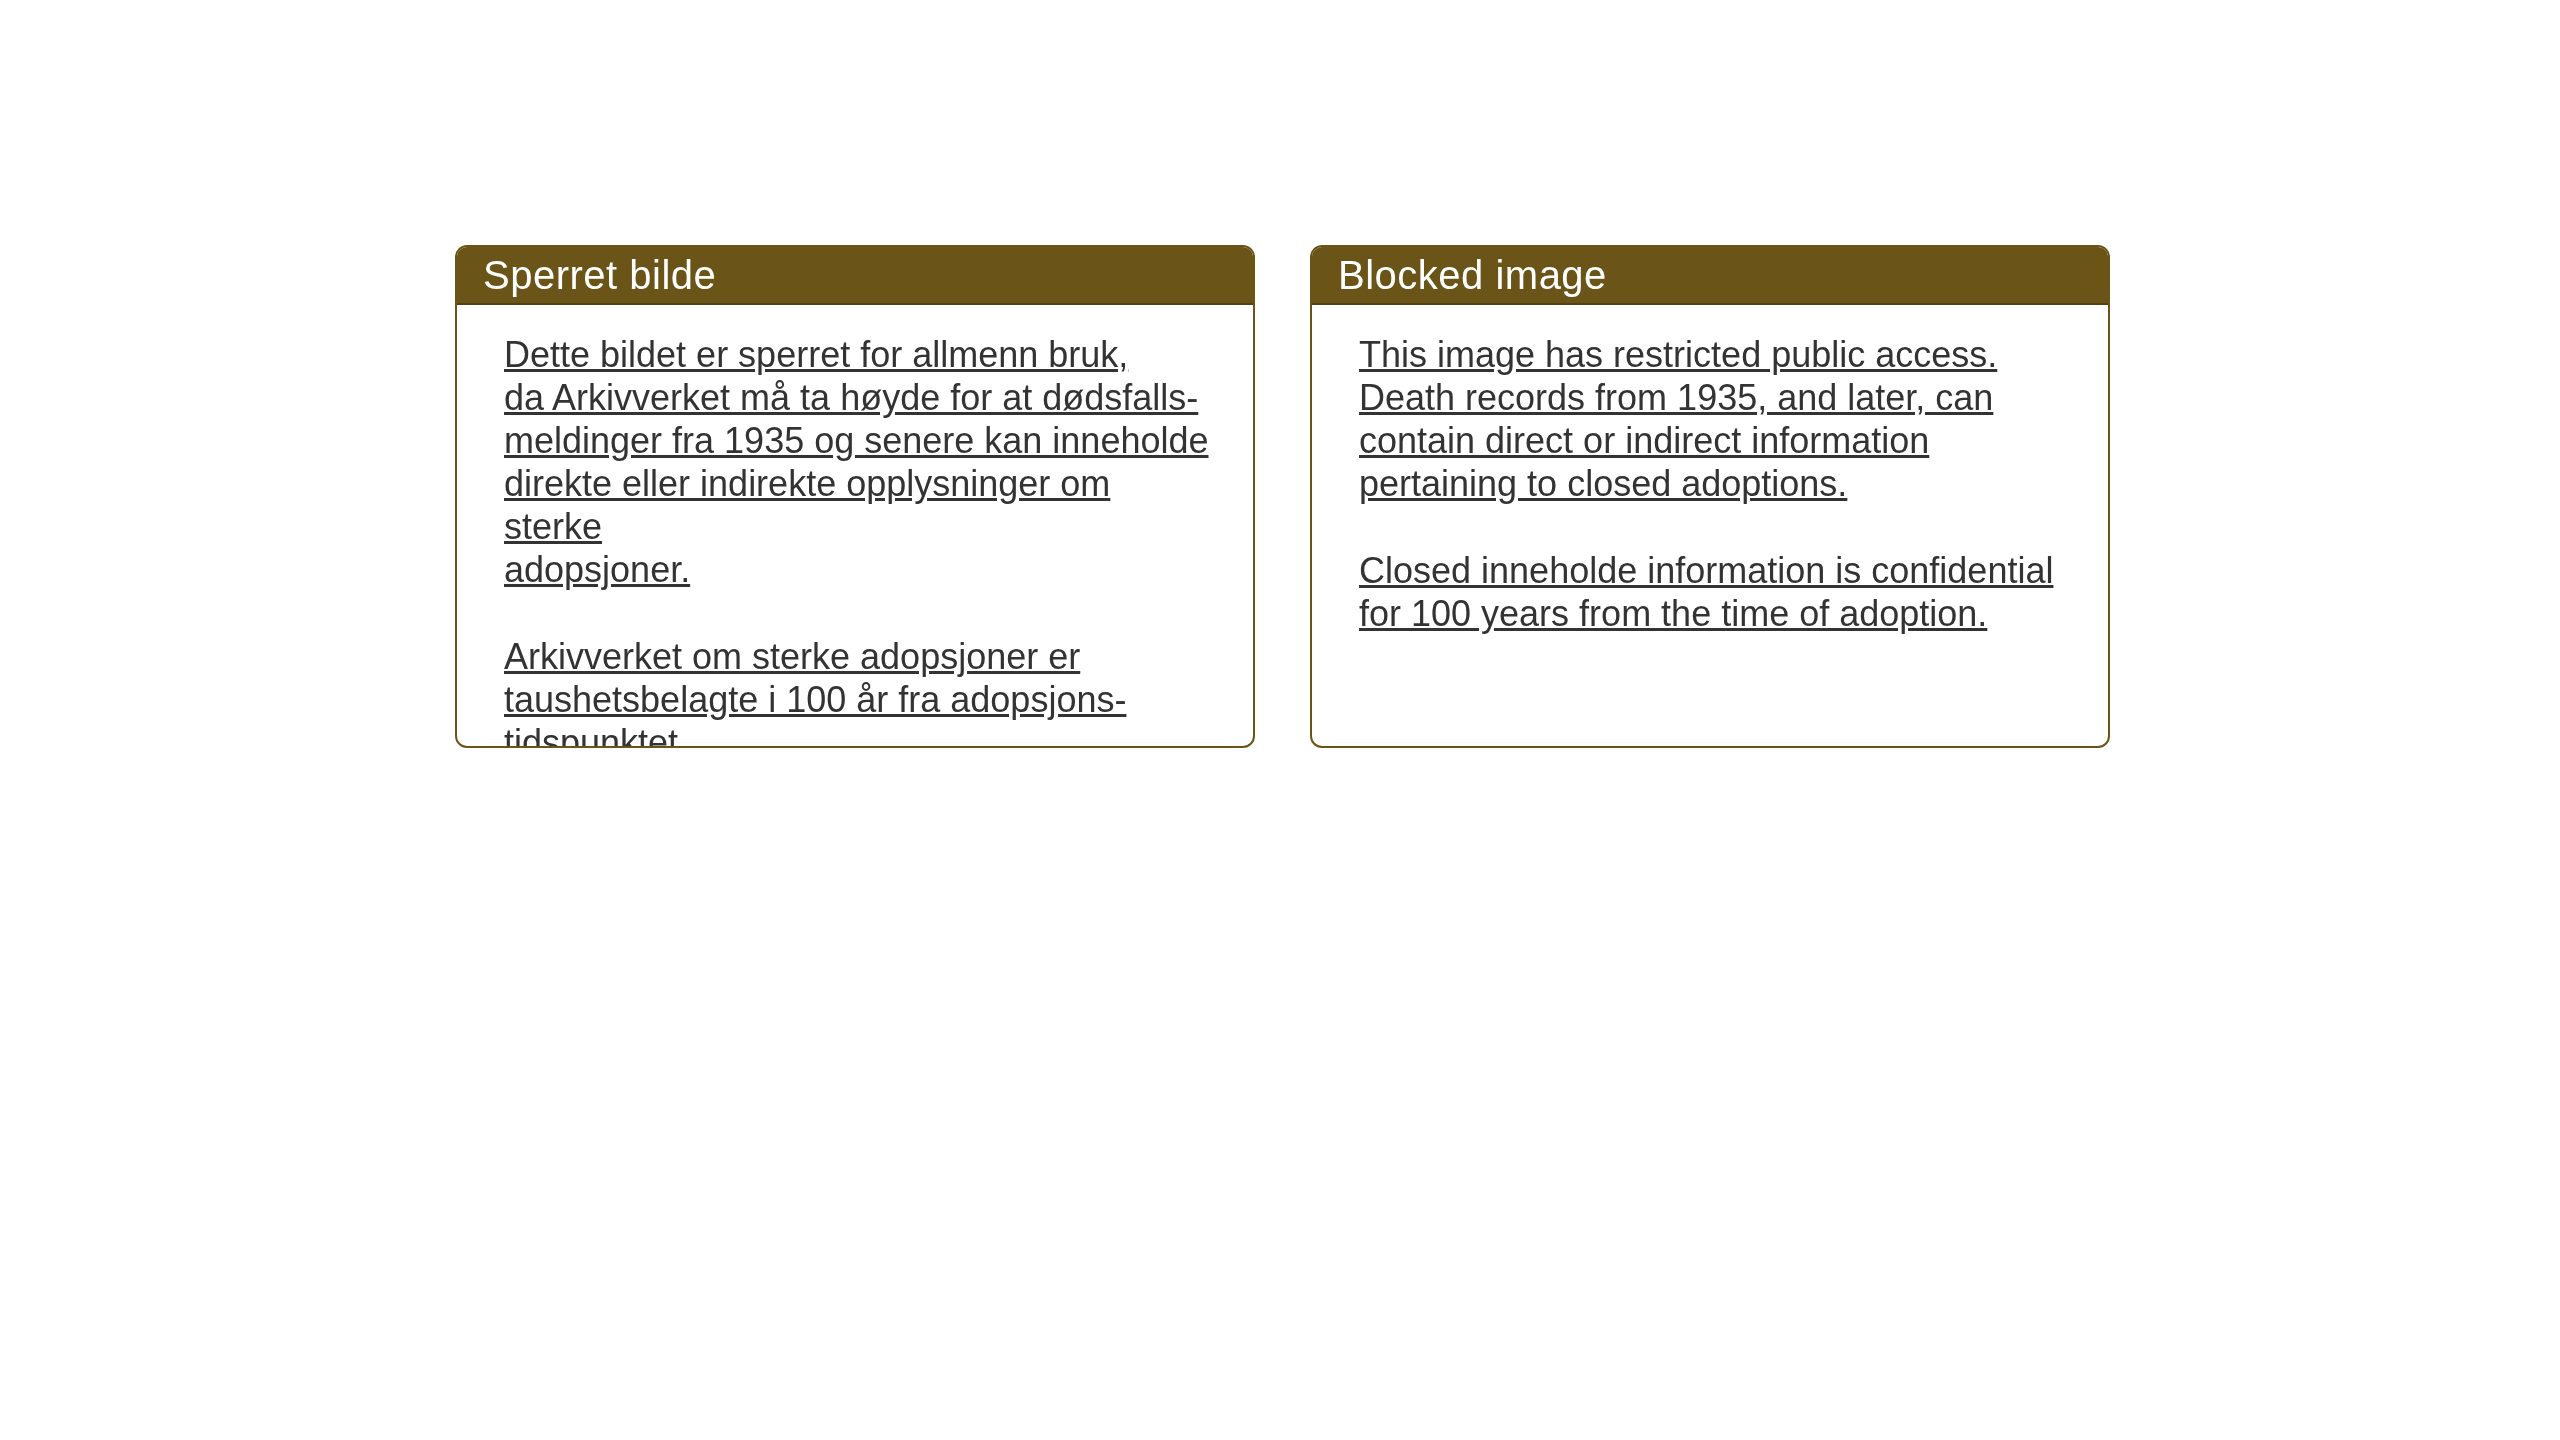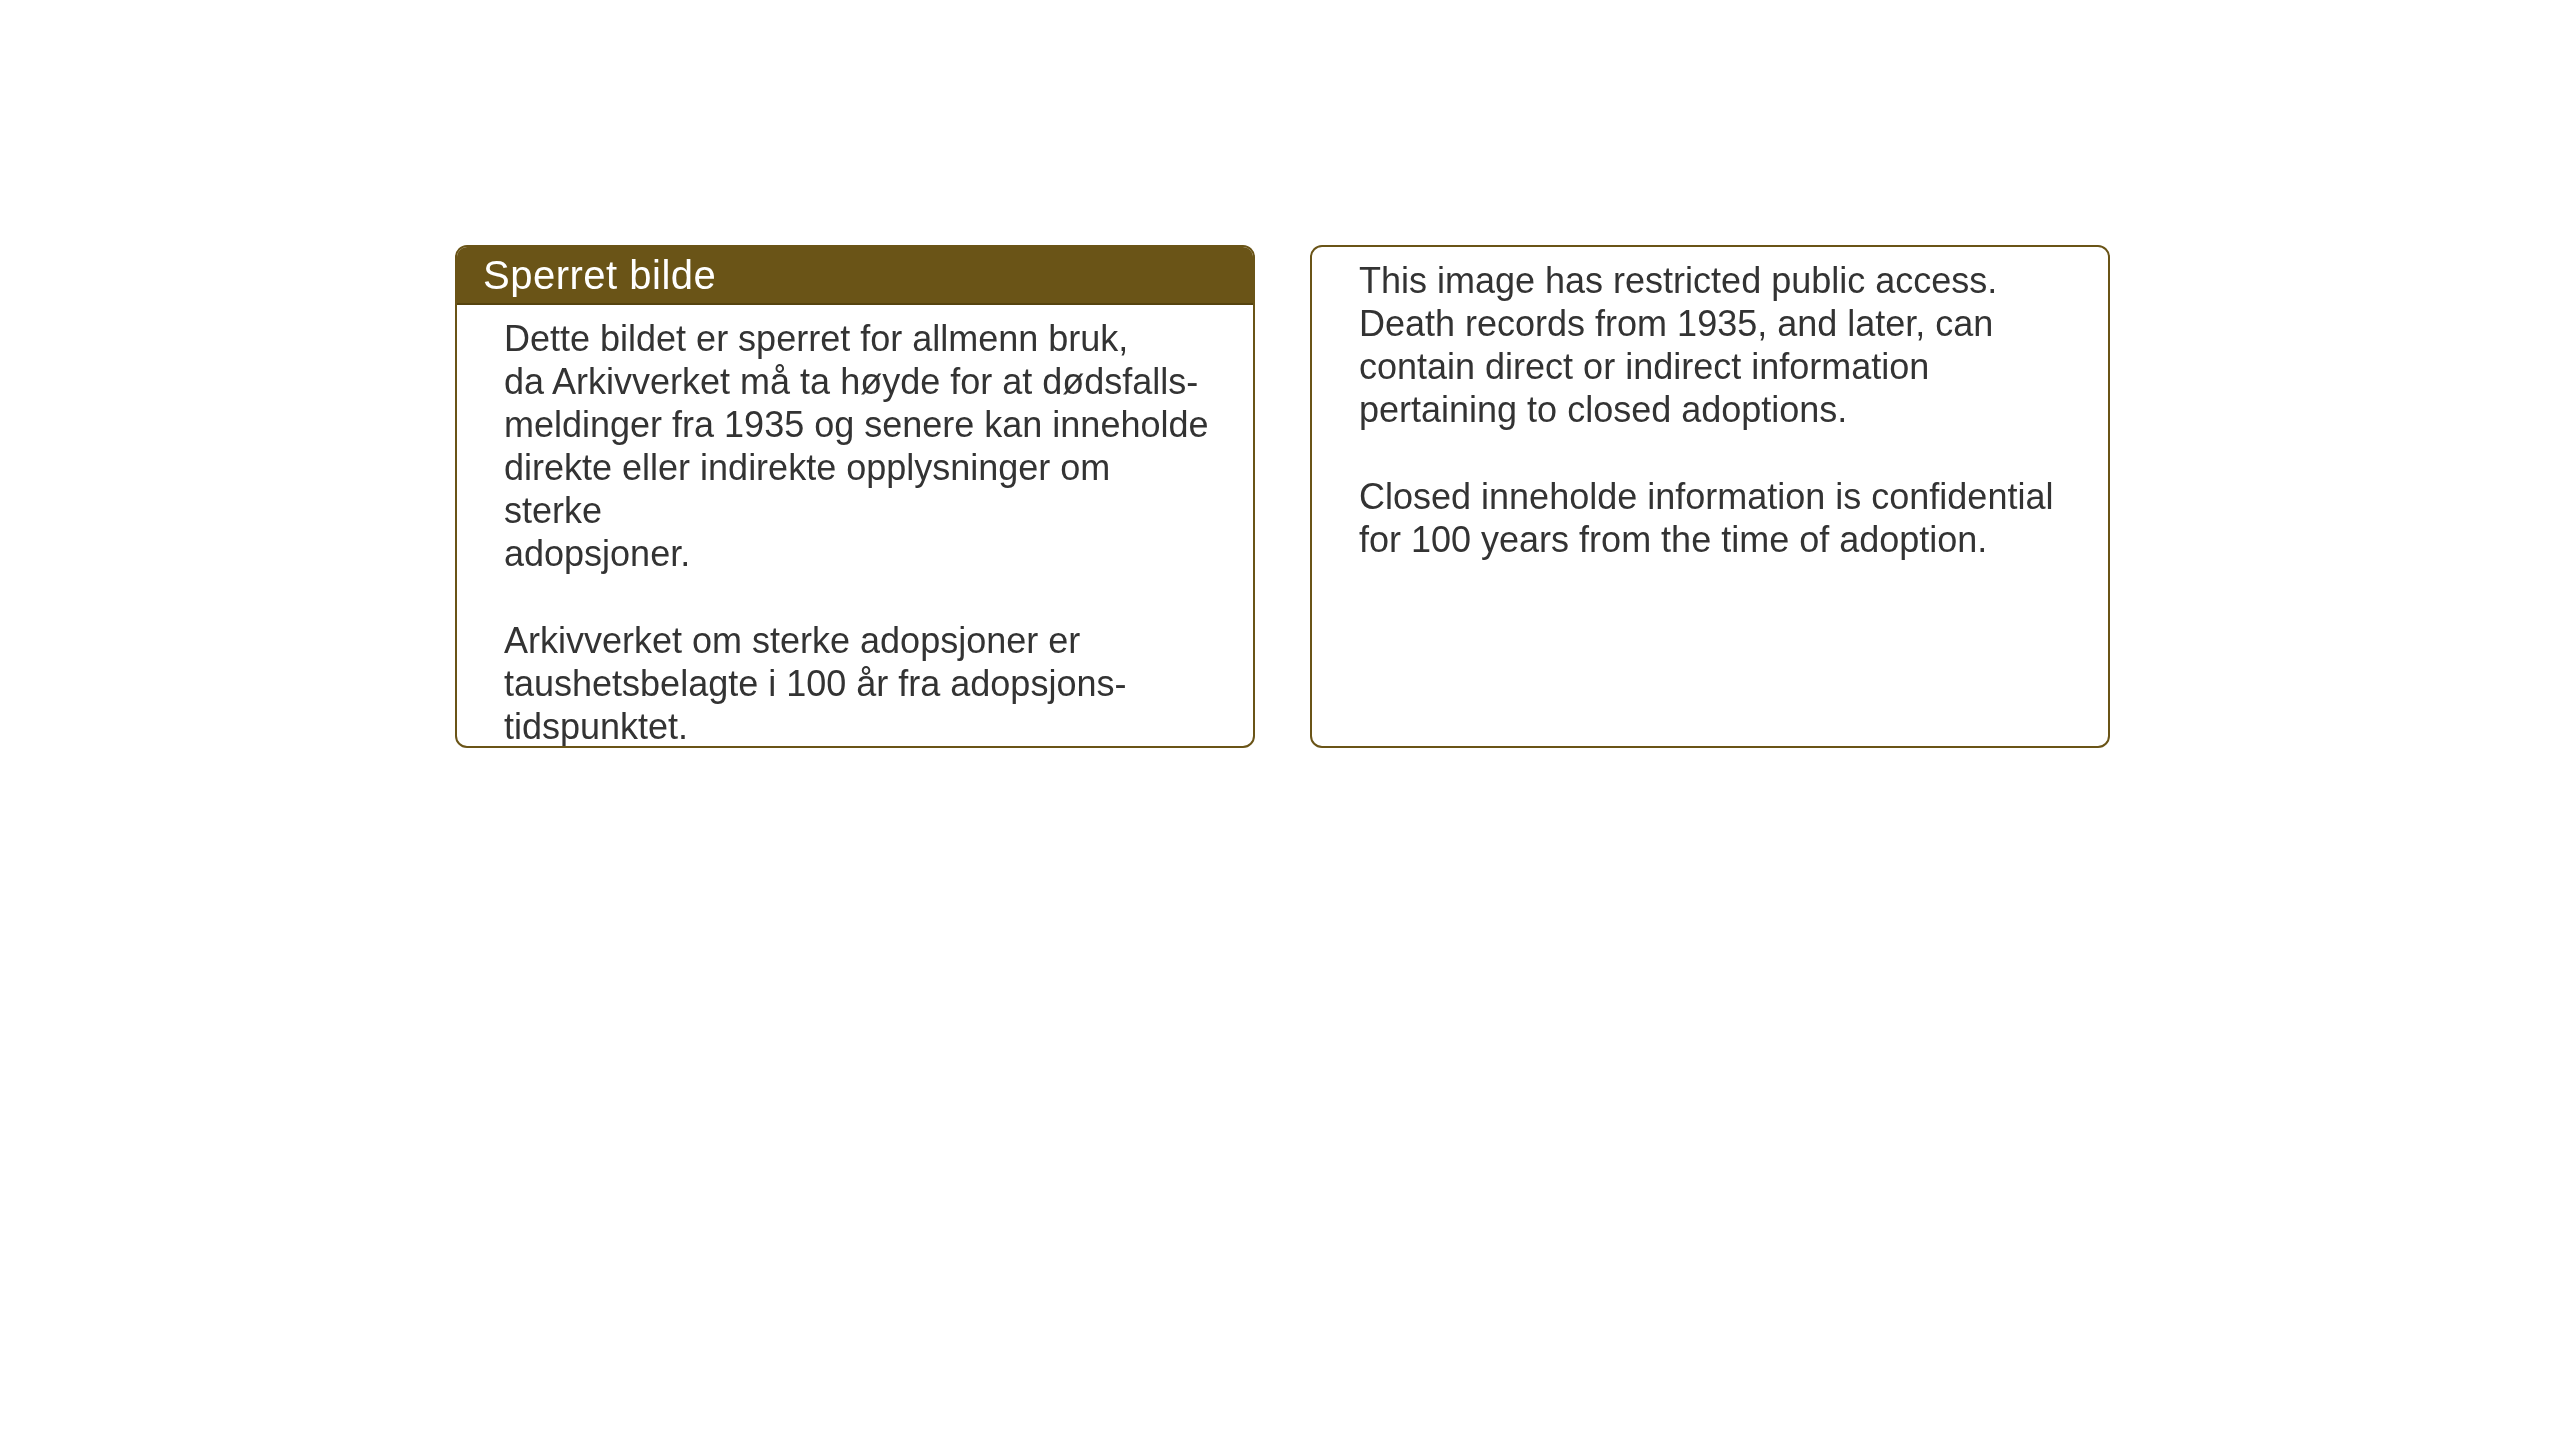--- a/index.html
+++ b/index.html
@@ -37,22 +37,23 @@
   .card-title {
     color: #ffffff;
     font-size: 40px;
     line-height: 1;
     font-weight: 400;
     letter-spacing: 0.5px;
     white-space: nowrap;
   }
   .card-body {
     box-sizing: border-box;
-    padding: 12px 40px 0 47px;
+    padding: 28px 40px 0 47px;
     color: #333333;
+    text-decoration: underline;
   }
   .card-body p {
     margin: 0 0 44px 0;
     font-size: 36px;
     line-height: 43px;
     white-space: pre-line;
   }
 </style>
 </head>
 <body>
@@ -67,20 +68,23 @@
 meldinger fra 1935 og senere kan inneholde
 direkte eller indirekte opplysninger om sterke
 adopsjoner.</p>
     <p>Arkivverket om sterke adopsjoner er
 taushetsbelagte i 100 år fra adopsjons-
 tidspunktet.</p>
   </div>
 </div>
 
 <div class="notice-card en">
+  <div class="card-header">
+    <span class="card-title">Blocked image</span>
+  </div>
   <div class="card-body">
     <p>This image has restricted public access.
 Death records from 1935, and later, can
 contain direct or indirect information
 pertaining to closed adoptions.</p>
     <p>Closed inneholde information is confidential
 for 100 years from the time of adoption.</p>
   </div>
 </div>
 

